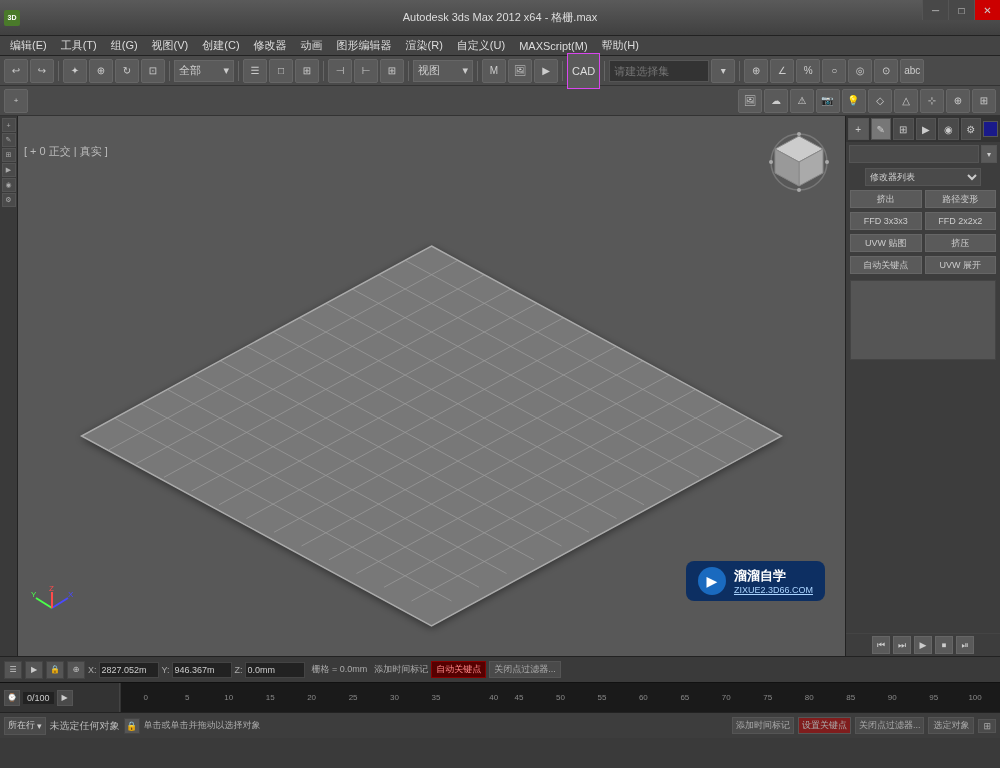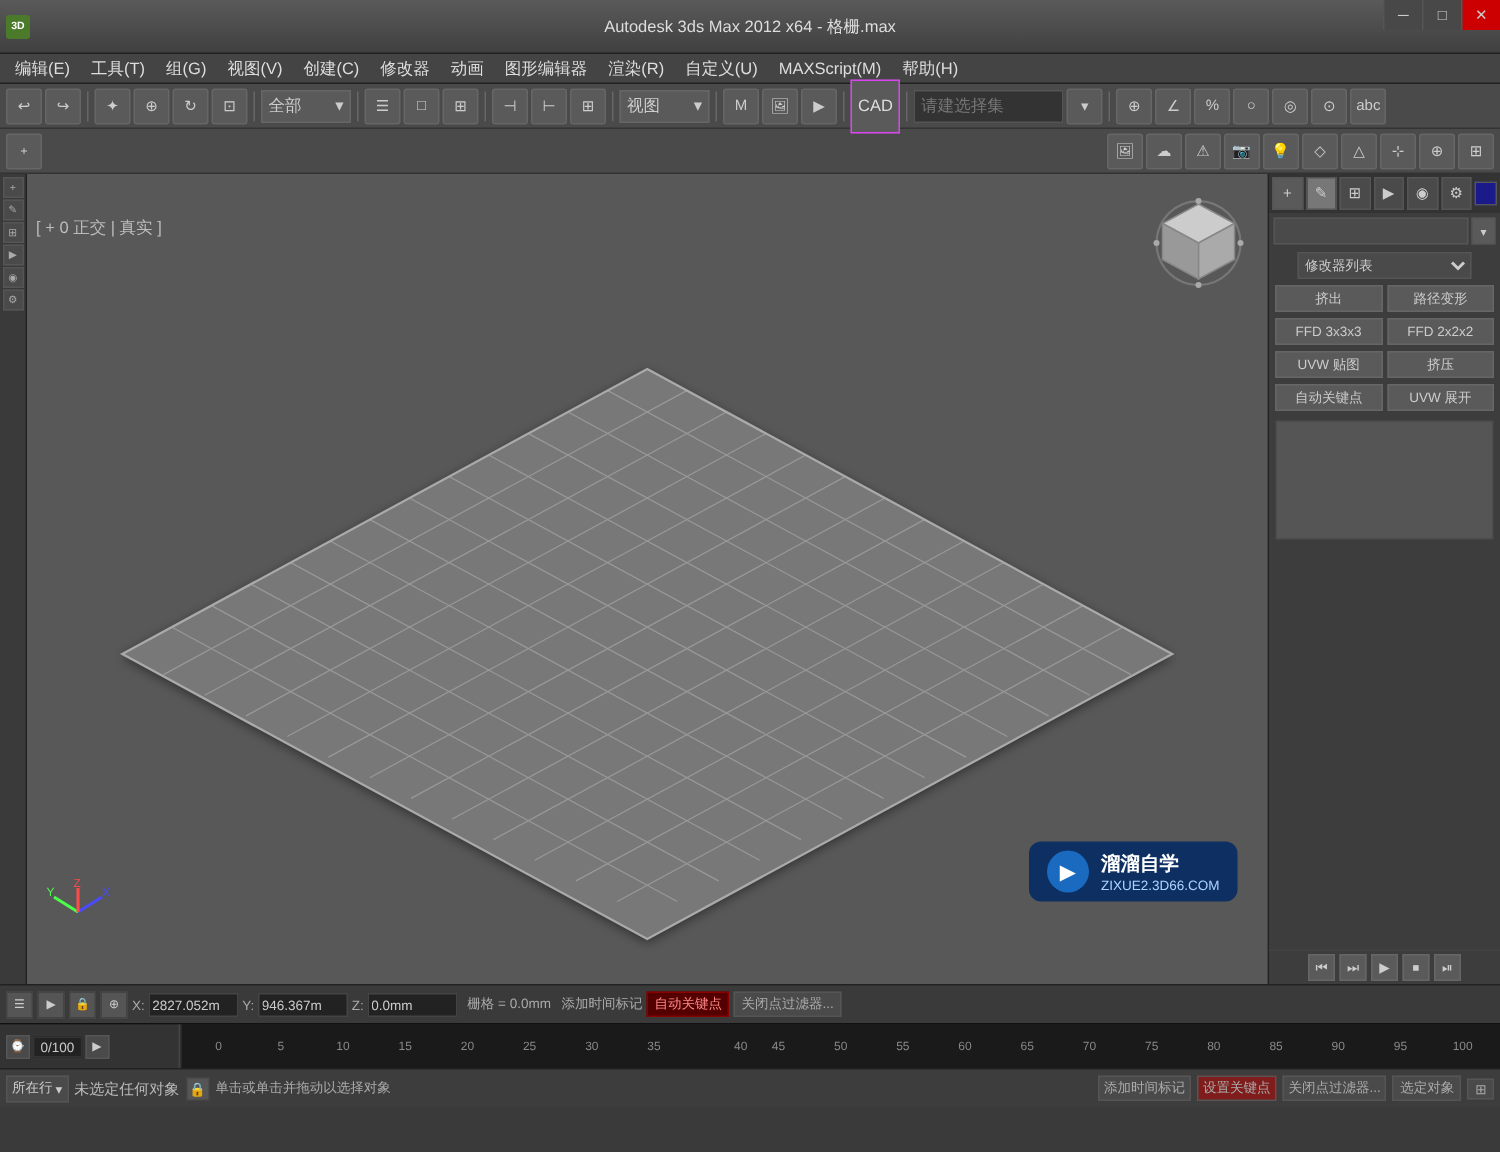--- a/index.html
+++ b/index.html
@@ -517,21 +517,21 @@
         <text x="1" y="11" font-size="8" fill="#4aff4a">Y</text>
         <line x1="22" y1="22" x2="22" y2="6" stroke="#ff4a4a" stroke-width="2"></line>
         <text x="19" y="5" font-size="8" fill="#ff4a4a">Z</text>
       </svg>
     </div>
 
     <div id="watermark" style="position:absolute;bottom:55px;right:20px;background:rgba(0,40,100,0.85);border-radius:8px;padding:6px 12px;display:flex;align-items:center;gap:8px;">
       <div style="width:28px;height:28px;background:#1a6abf;border-radius:50%;display:flex;align-items:center;justify-content:center;color:white;font-size:14px;">▶</div>
       <div>
         <div style="color:white;font-size:13px;font-weight:bold;">溜溜自学</div>
-        <div style="color:#aad4ff;font-size:9px;">ZIXUE2.3D66.COM</div>
+        <div style="color:#aad4ff;font-size:9px;text-decoration:underline;">ZIXUE2.3D66.COM</div>
       </div>
     </div>
   </div>
 
   <div id="right-panel" style="width:155px;background:#3d3d3d;border-left:1px solid #222;display:flex;flex-direction:column;overflow:hidden;">
 
     <div style="height:26px;background:#333;display:flex;align-items:center;padding:2px 2px;gap:2px;">
       <div class="rpanel-tab" style="background:#5a5a5a;">+</div>
       <div class="rpanel-tab active" style="background:#777;">✎</div>
       <div class="rpanel-tab">⊞</div>

